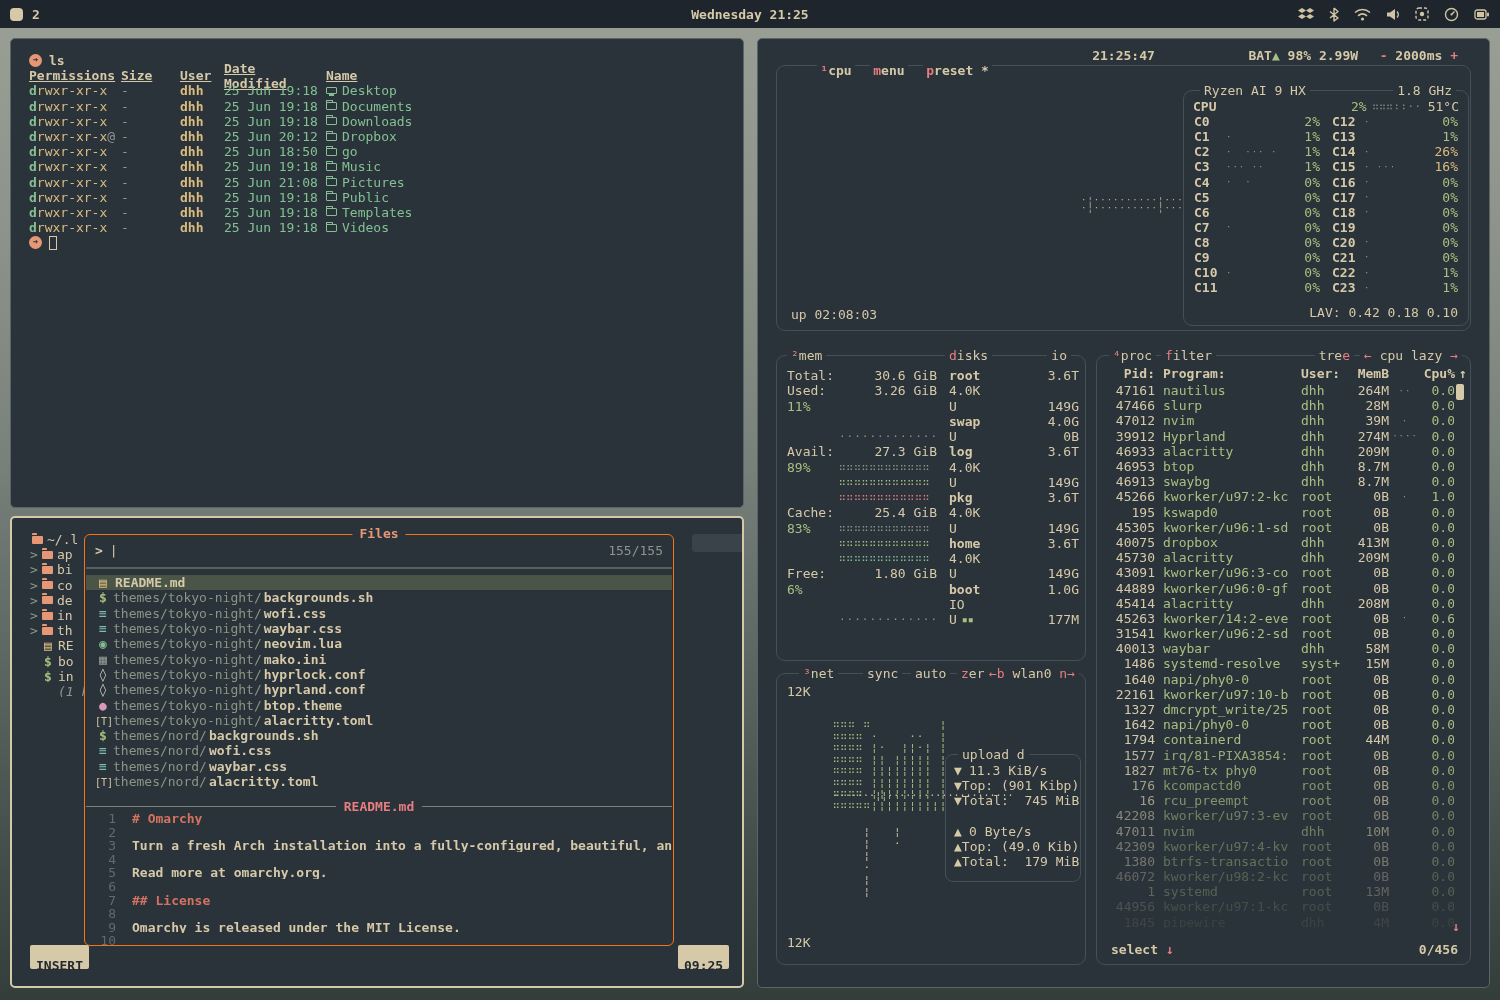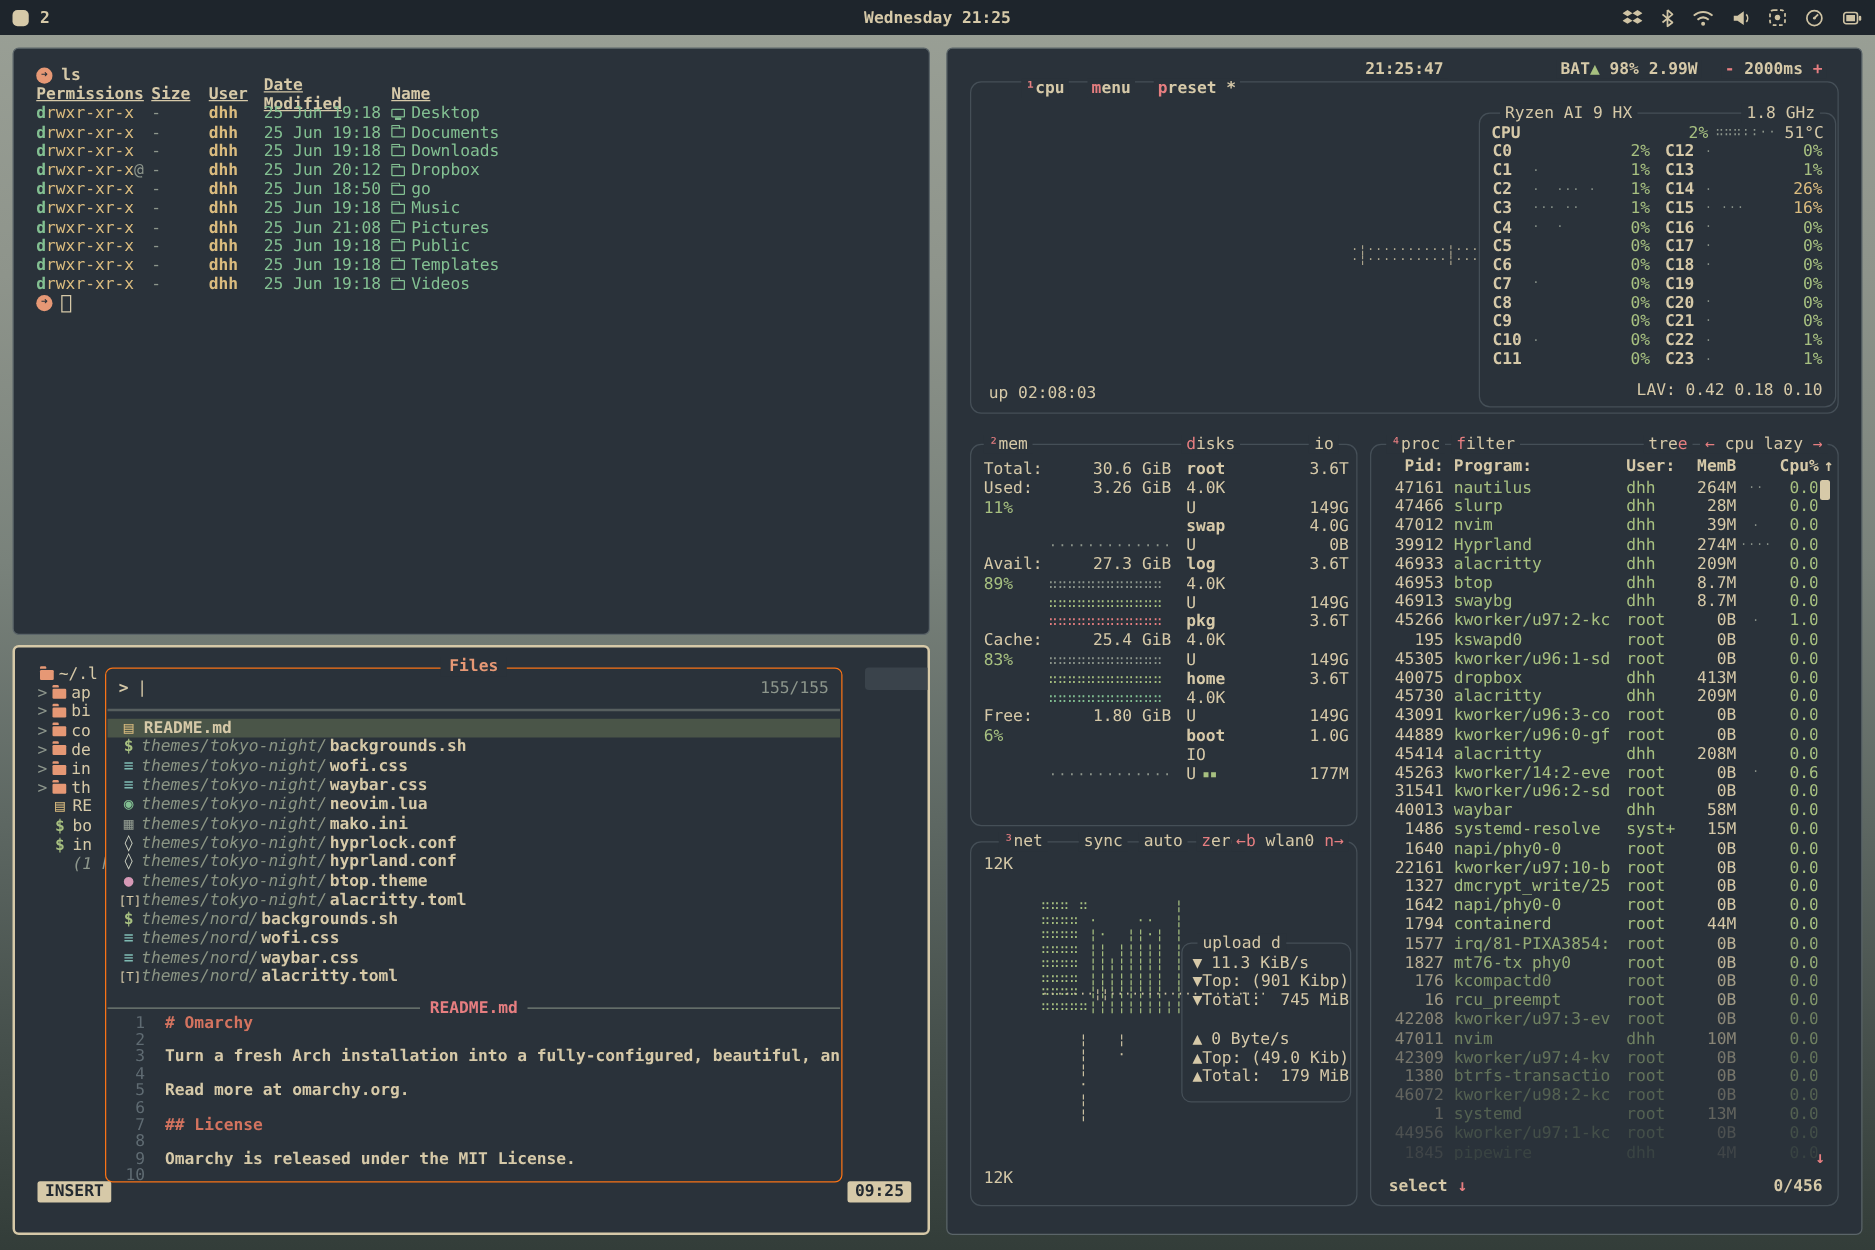--- a/index.html
+++ b/index.html
@@ -28,21 +28,21 @@
   .x-teal{color:var(--teal)} .x-dim{color:var(--dim2)} .x-fg{color:var(--fg)}
   .x-bold{font-weight:bold} .x-hi{color:var(--yellow)} .x-dimit{color:var(--dim2);font-style:italic}
   .x-f1{opacity:.85}.x-f2{opacity:.7}.x-f3{opacity:.55}.x-f4{opacity:.45}.x-f5{opacity:.33}.x-f6{opacity:.2}.x-f7{opacity:.12}
   
   .t1{padding:14px 0 0 18px}
   .lsline{display:flex;height:15.2px;align-items:center}
   .picon{width:13px;height:13px;border-radius:50%;background:var(--orange);color:#2a323a;
     font-size:9px;line-height:13px;text-align:center;font-weight:bold;margin-right:7px;flex:none}
   .lshead span{font-weight:bold;text-decoration:underline}
   .c-perm{width:92px}.c-size{width:34px;padding-right:2px}
-  .c-user{width:40px;margin-left:12px}.c-date{width:96px;margin-left:4px}.c-name{margin-left:6px;display:flex;align-items:center;gap:5px}
+  .c-user{width:40px;margin-left:25px}.c-date{width:96px;margin-left:4px}.c-name{margin-left:6px;display:flex;align-items:center;gap:5px}
   .lsrow .c-size{color:var(--dim2)} .lsrow .c-user{color:var(--yellow);font-weight:bold}
   .lsrow .c-date{color:var(--teal)} .lsrow .c-name{color:var(--teal)}
   .permd{color:var(--teal);font-weight:bold}.permr{color:var(--yellow)}.permat{color:var(--dim2)}
   .fico{display:inline-block;width:11px;height:8px;border:1px solid var(--teal);border-radius:1px;position:relative;flex:none}
   .fico.x-tfolder::before{content:"";position:absolute;left:-1px;top:-3px;width:5px;height:2px;border:1px solid var(--teal);border-bottom:none;border-radius:1px 1px 0 0}
   .fico.x-monitor{height:7px}
   .fico.x-monitor::after{content:"";position:absolute;left:2px;bottom:-3px;width:5px;height:2px;background:var(--teal)}
   .curs{display:inline-block;width:8px;height:14px;border:1px solid var(--fg)}
   
   .tree{position:absolute;left:8px;top:14px;width:78px;overflow:hidden}
@@ -64,31 +64,31 @@
   .prow.x-sel{background:var(--sel)}
   .pic{width:16px;flex:none;text-align:center}
   .pic.x-readme::before{content:"▤";color:var(--yellow)}
   .pic.x-sh::before{content:"$";color:var(--green);font-weight:bold}
   .pic.x-css::before{content:"≡";color:var(--blue)}
   .pic.x-lua::before{content:"◉";color:var(--teal)}
   .pic.x-ini::before{content:"▦";color:var(--dim2)}
   .pic.x-conf::before{content:"◊";color:#cfd3c4}
   .pic.x-theme::before{content:"●";color:var(--pink)}
   .pic.x-toml::before{content:"[T]";color:var(--fg);font-size:10px}
-  .pdir{color:#8b9584;font-style:italic}
+  .pdir{color:#8b9584;}
   .pfile{color:var(--fg);font-weight:bold}
   .rsep{position:absolute;left:1px;right:1px;top:264px;display:flex;align-items:center;gap:8px}
   .rsep::before,.rsep::after{content:"";flex:1;border-top:1px solid #78827a}
   .rsep span{color:var(--red);font-weight:bold}
   .preview{position:absolute;left:1px;right:1px;top:276px}
   .pvline{display:flex;height:13.6px;overflow:hidden}
   .pvnum{width:30px;text-align:right;color:var(--dim);flex:none}
   .pvtxt{margin-left:16px;white-space:pre;font-weight:bold}
   .pvtxt.x-red{color:#d3735f}
-  .badge{position:absolute;background:var(--fg);color:#232a31;font-weight:bold;padding:0 6px;height:17px;line-height:17px;border-radius:2px}
+  .badge{position:absolute;background:var(--fg);color:#232a31;font-weight:bold;padding:12px 6px;height:17px;line-height:17px;border-radius:2px}
   .ghost{position:absolute;left:680px;top:16px;width:52px;height:18px;background:#3a434b;border-radius:3px}
   
   .bbox{position:absolute;border:1px solid var(--boxb);border-radius:9px}
   .btitle{position:absolute;top:-8px;background:var(--bg);padding:0 4px;font-weight:normal;white-space:pre}
   .bheader{position:absolute;left:28px;right:28px;top:9px;height:16px;z-index:3;white-space:pre}
   .bheader .hseg{background:var(--bg);padding:0 3px;font-weight:bold}
   .hclock{position:absolute;left:0;right:0;text-align:center;top:0}
   .hright{position:absolute;right:0;top:0}
   .rn{color:var(--red)} 
   .cpurow{display:flex;align-items:center;height:15.1px;padding:0 9px}

